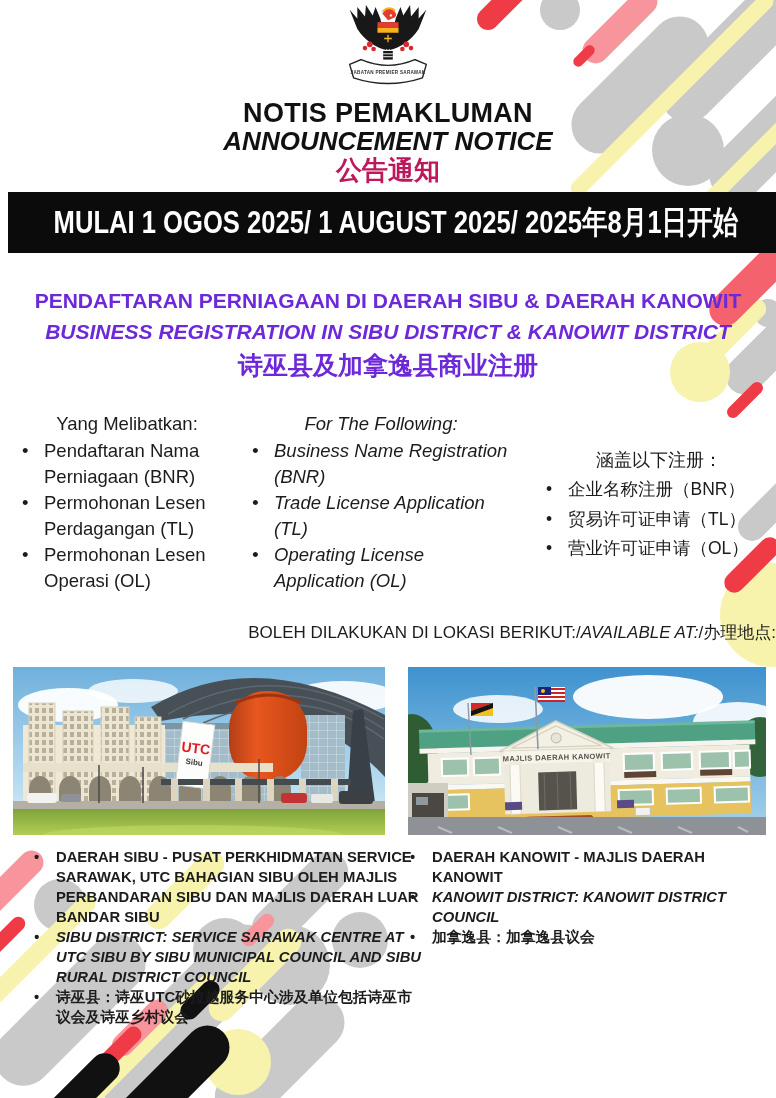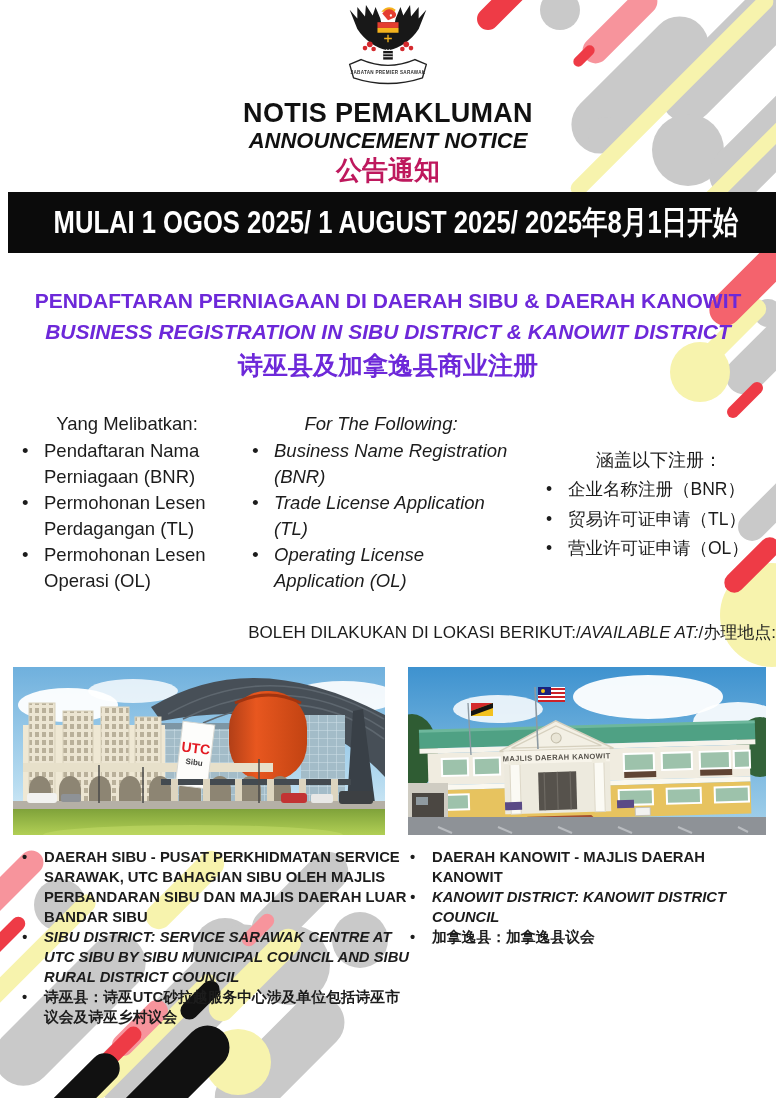--- a/index.html
+++ b/index.html
@@ -4,21 +4,21 @@
 <style>
   html,body{margin:0;padding:0;background:#ffffff;}
   .page{position:relative;width:776px;height:1098px;overflow:hidden;background:#fff;
         font-family:"Liberation Sans",sans-serif;color:#1c1c1c;}
   .deco{position:absolute;z-index:0;pointer-events:none;}
   
   .crest{position:absolute;left:336px;top:4px;width:104px;height:92px;z-index:1;}
   
   .title-block{position:absolute;top:99px;left:0;width:776px;text-align:center;z-index:1;}
   .t1{font-size:27px;line-height:28px;font-weight:800;letter-spacing:.3px;color:#111;}
-  .t2{font-size:22px;line-height:28px;font-weight:800;font-style:italic;color:#111;}
+  .t2{font-size:26px;line-height:28px;font-weight:800;font-style:italic;color:#111;}
   .t3{font-size:26px;line-height:31px;font-weight:800;color:#be185d;}
   
   .date-banner{position:absolute;top:192px;left:8px;width:776px;height:61px;background:#0b0b0b;
                display:flex;align-items:center;justify-content:center;z-index:2;}
   .date-banner span{display:inline-block;white-space:nowrap;color:#fff;font-size:32px;
                font-weight:800;transform:scaleX(.8);transform-origin:center;letter-spacing:0;}
   
   .subject{position:absolute;top:286px;left:0;width:776px;text-align:center;z-index:1;color:#6d28d9;}
   .s1{font-size:21px;line-height:30px;font-weight:800;}
   .s2{font-size:21px;line-height:31px;font-weight:800;font-style:italic;}
@@ -41,21 +41,21 @@
   
   .photo{position:absolute;top:667px;height:168px;display:block;z-index:1;}
   .photo-left{left:13px;width:372px;}
   .photo-right{left:408px;width:358px;}
   
   .loc{position:absolute;top:847px;z-index:1;}
   .loc ul{margin:0;padding:0;list-style:none;}
   .loc li{position:relative;padding-left:30px;font-size:14.8px;line-height:20px;font-weight:700;}
   .loc li::before{content:"\2022";position:absolute;left:8px;top:0;}
   .loc li.it{font-style:italic;}
-  .loc-left{left:14px;width:395px;}
+  .loc-left{left:26px;width:395px;}
   .loc-right{left:402px;width:364px;}
 </style>
 </head>
 <body>
 
 <div class="page">
 
   <svg class="deco" style="right:0;top:0;width:300px;height:196px;" viewBox="0 0 300 196">
     <rect x="79" y="56" width="170" height="58" rx="29" transform="rotate(-45 164 85)" fill="#c9c9c9"></rect>
     <rect x="169" y="31" width="160" height="54" rx="27" transform="rotate(-45 249 58)" fill="#c9c9c9"></rect>

